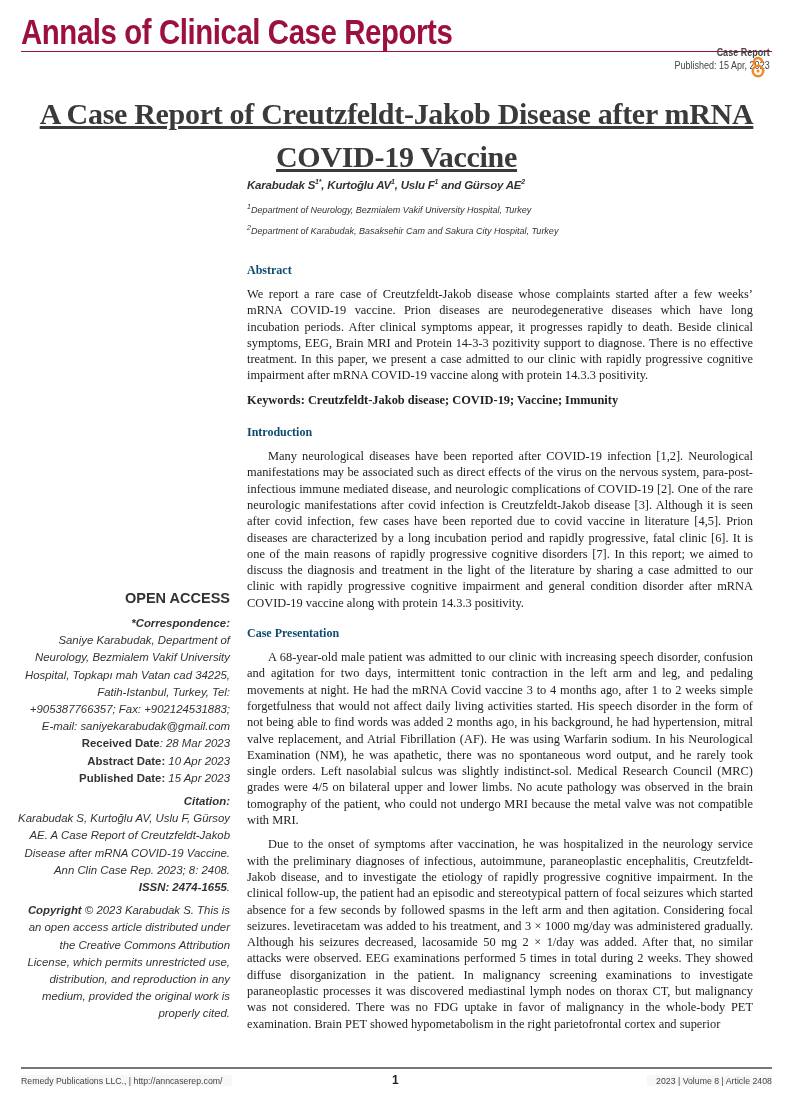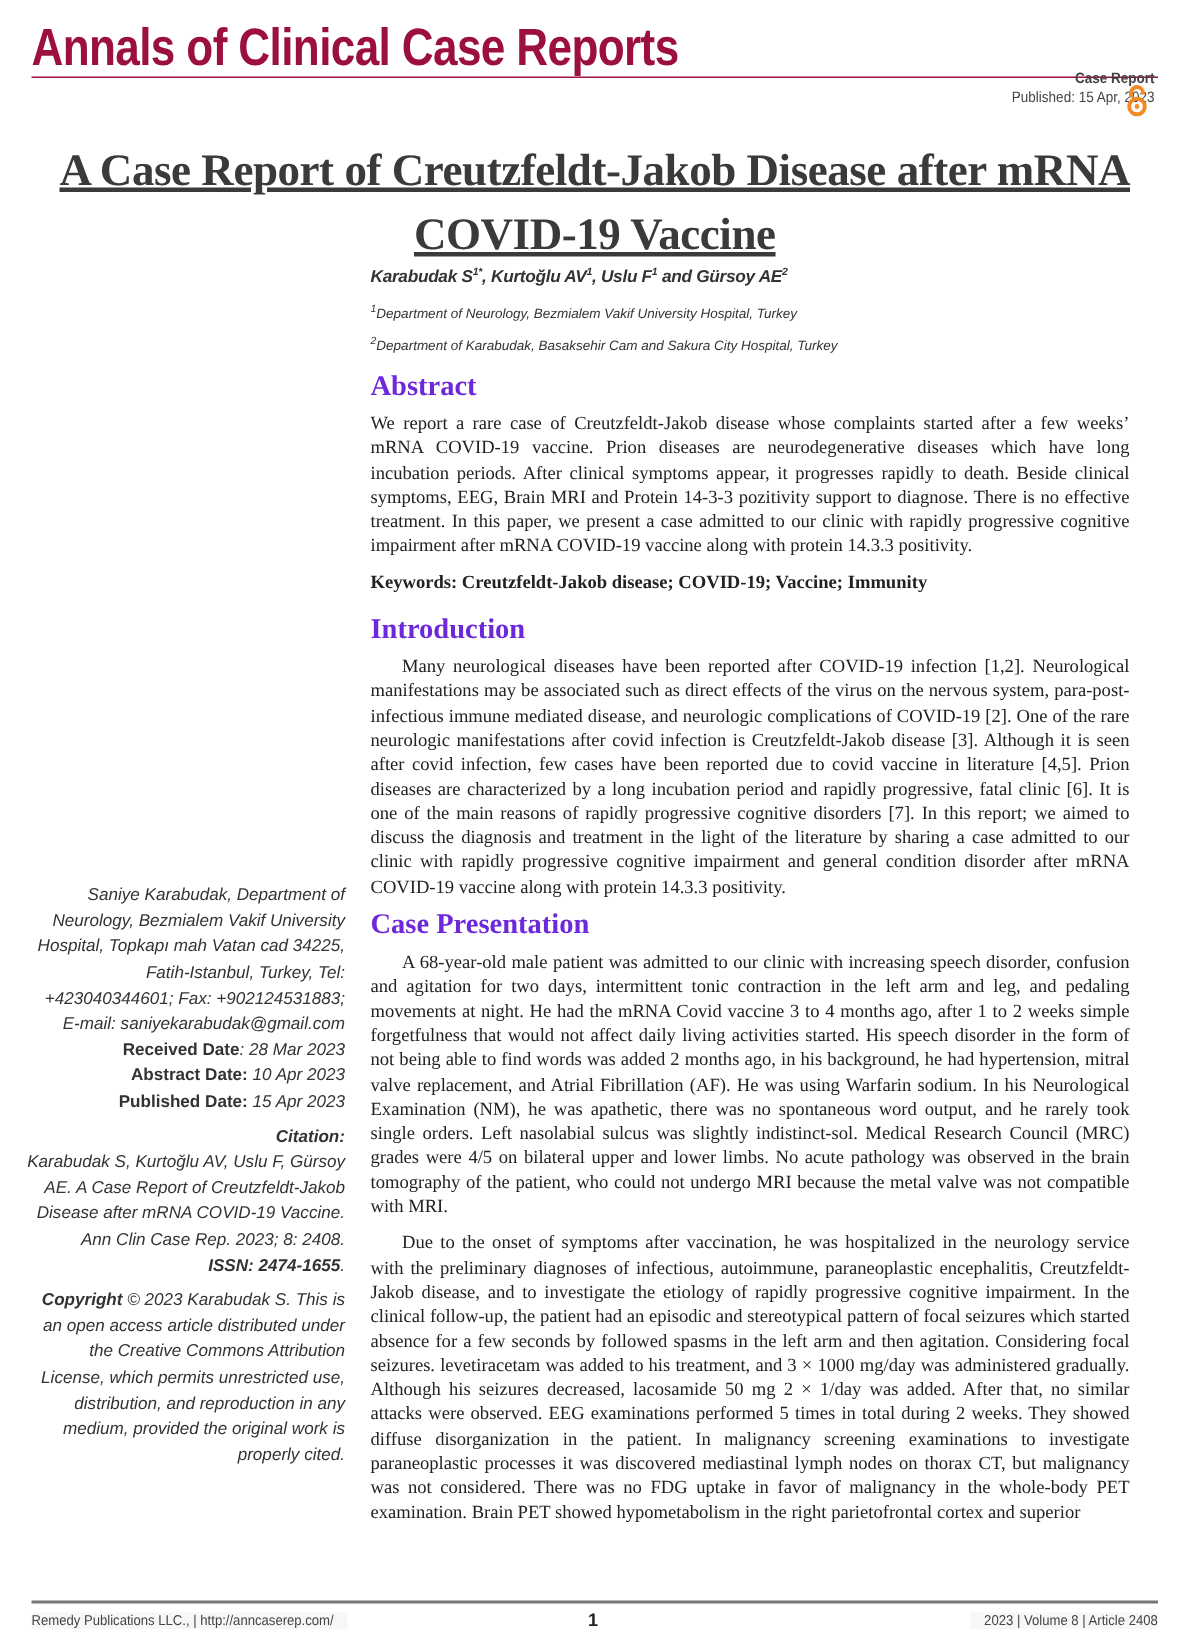--- a/index.html
+++ b/index.html
@@ -42,22 +42,22 @@
       font-size: 9px; color: #333;
     }
     .affil sup, .authors sup { font-size: 7px; }
 
     
     .main-col {
       position: absolute; left: 247px; top: 248px; width: 522px;
       font-family: "Liberation Serif", serif; font-size: 12.4px; line-height: 16.3px; color: #222;
     }
     .section-heading {
-      font-family: "Liberation Serif", serif; font-weight: bold; font-size: 19px;
-      color: #6d28d9; margin: 0 0 6px 0; line-height: 20px;
+      font-family: "Liberation Serif", serif; font-weight: bold; font-size: 12px;
+      color: #0c4a6e; margin: 12px 0 6px 0; line-height: 20px;
     }
     .para { text-align: justify; margin: 0 16px 8px 0; }
     .para.indent { text-indent: 21px; }
     .keywords { font-weight: bold; margin: 0 0 14px 0; }
 
     
     .sidebar {
       position: absolute; left: 18px; top: 589px; width: 212px; text-align: right;
       font-family: "Liberation Sans", sans-serif; font-size: 11.4px; line-height: 17.2px; color: #333;
     }
@@ -117,21 +117,23 @@
   </section>
 
   <section>
     <h2 class="section-heading">Case Presentation</h2>
     <p class="para indent">A 68-year-old male patient was admitted to our clinic with increasing speech disorder, confusion and agitation for two days, intermittent tonic contraction in the left arm and leg, and pedaling movements at night. He had the mRNA Covid vaccine 3 to 4 months ago, after 1 to 2 weeks simple forgetfulness that would not affect daily living activities started. His speech disorder in the form of not being able to find words was added 2 months ago, in his background, he had hypertension, mitral valve replacement, and Atrial Fibrillation (AF). He was using Warfarin sodium. In his Neurological Examination (NM), he was apathetic, there was no spontaneous word output, and he rarely took single orders. Left nasolabial sulcus was slightly indistinct-sol. Medical Research Council (MRC) grades were 4/5 on bilateral upper and lower limbs. No acute pathology was observed in the brain tomography of the patient, who could not undergo MRI because the metal valve was not compatible with MRI.</p>
     <p class="para indent">Due to the onset of symptoms after vaccination, he was hospitalized in the neurology service with the preliminary diagnoses of infectious, autoimmune, paraneoplastic encephalitis, Creutzfeldt-Jakob disease, and to investigate the etiology of rapidly progressive cognitive impairment. In the clinical follow-up, the patient had an episodic and stereotypical pattern of focal seizures which started absence for a few seconds by followed spasms in the left arm and then agitation. Considering focal seizures. levetiracetam was added to his treatment, and 3 × 1000 mg/day was administered gradually. Although his seizures decreased, lacosamide 50 mg 2 × 1/day was added. After that, no similar attacks were observed. EEG examinations performed 5 times in total during 2 weeks. They showed diffuse disorganization in the patient. In malignancy screening examinations to investigate paraneoplastic processes it was discovered mediastinal lymph nodes on thorax CT, but malignancy was not considered. There was no FDG uptake in favor of malignancy in the whole-body PET examination. Brain PET showed hypometabolism in the right parietofrontal cortex and superior</p>
   </section>
 </div>
 
 <aside class="sidebar">
-  <div class="side-it">Saniye Karabudak, Department of Neurology, Bezmialem Vakif University Hospital, Topkapı mah Vatan cad 34225, Fatih-Istanbul, Turkey, Tel: +423040344601; Fax: +902124531883; E-mail: saniyekarabudak@gmail.com</div>
+  <div class="open-access">OPEN ACCESS</div>
+  <div class="side-label">*Correspondence:</div>
+  <div class="side-it">Saniye Karabudak, Department of Neurology, Bezmialem Vakif University Hospital, Topkapı mah Vatan cad 34225, Fatih-Istanbul, Turkey, Tel: +905387766357; Fax: +902124531883; E-mail: saniyekarabudak@gmail.com</div>
   <div><span class="side-bold">Received Date</span><span class="side-it">: 28 Mar 2023</span></div>
   <div><span class="side-bold">Abstract Date:</span><span class="side-it"> 10 Apr 2023</span></div>
   <div><span class="side-bold">Published Date:</span><span class="side-it"> 15 Apr 2023</span></div>
   <div class="side-gap"></div>
   <div class="side-label">Citation:</div>
   <div class="side-it">Karabudak S, Kurtoğlu AV, Uslu F, Gürsoy AE. A Case Report of Creutzfeldt-Jakob Disease after mRNA COVID-19 Vaccine. Ann Clin Case Rep. 2023; 8: 2408.</div>
   <div><span class="side-label">ISSN: 2474-1655</span><span class="side-it">.</span></div>
   <div class="side-gap"></div>
   <div class="side-it"><span class="side-bold">Copyright</span><span> © 2023 Karabudak S. This is an open access article distributed under the Creative Commons Attribution License, which permits unrestricted use, distribution, and reproduction in any medium, provided the original work is properly cited.</span></div>
 </aside>

